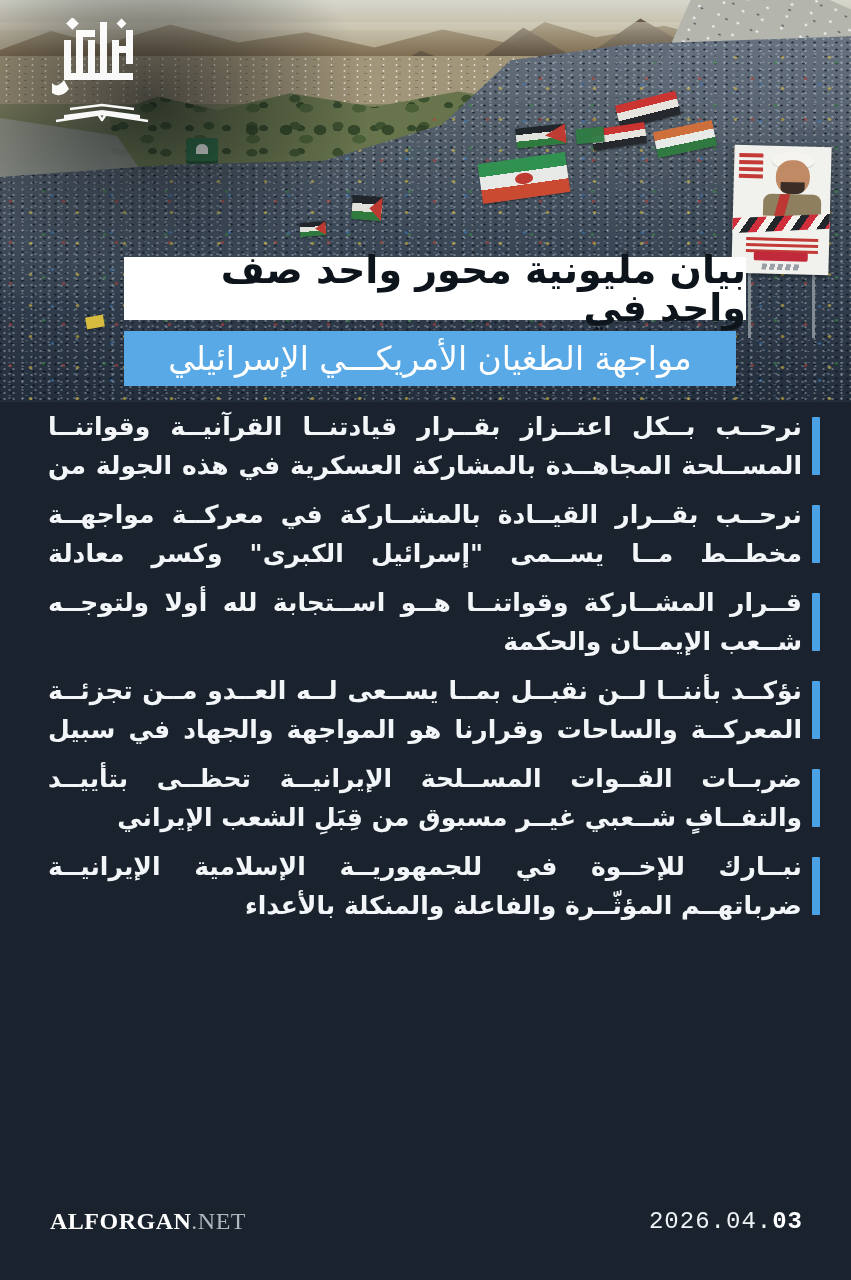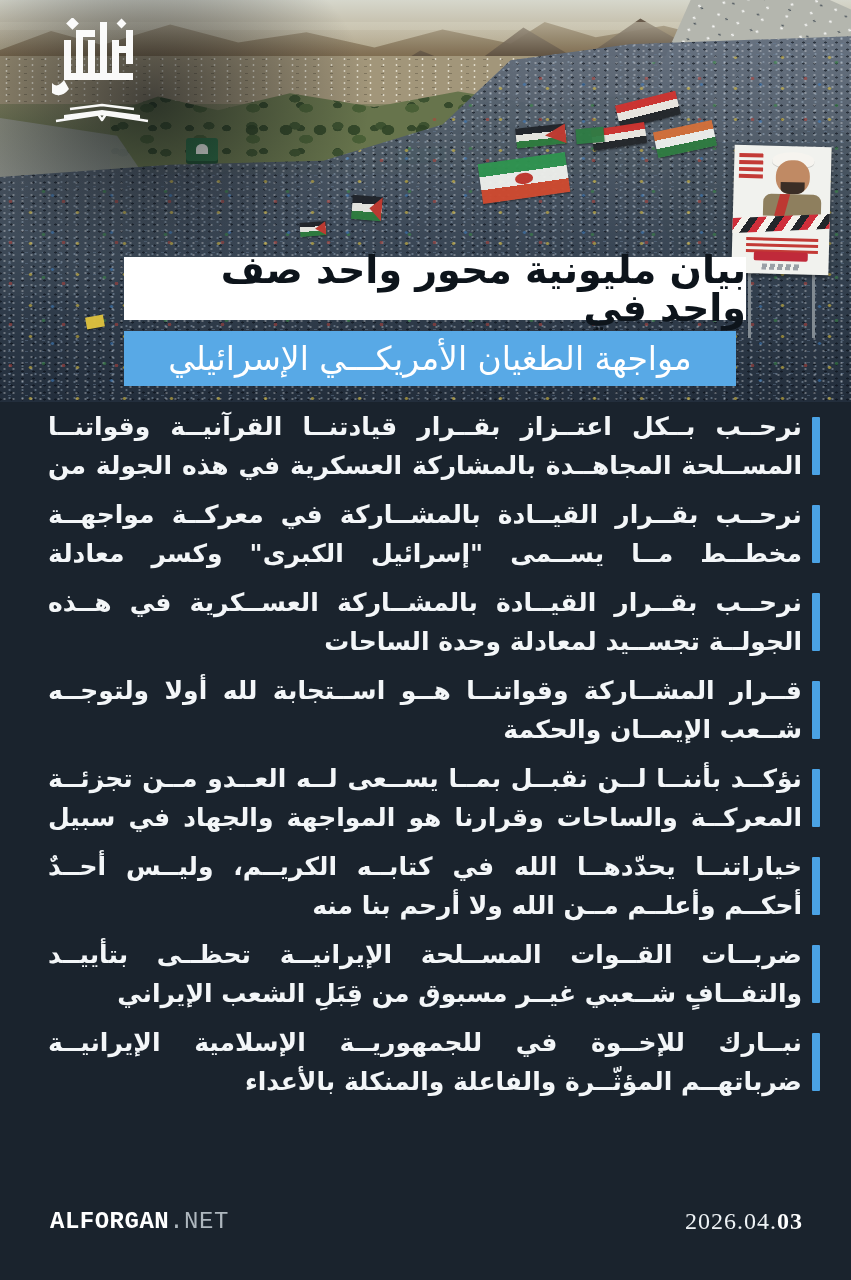--- a/index.html
+++ b/index.html
@@ -91,24 +91,24 @@
         display:flex;align-items:center;justify-content:center;}
   .bar2 .t{font-size:33px;font-weight:400;color:#ffffff;line-height:1;}
   
   .stmts{position:absolute;left:48px;top:407px;width:772px;display:flex;flex-direction:column;gap:10px;direction:rtl;}
   .stmt{display:flex;flex-direction:row;align-items:center;gap:10px;height:78px;overflow:hidden;}
   .marker{flex:0 0 8px;width:8px;height:58px;background:#4aa2e4;border-radius:1px;}
   .stmt-text{flex:1;margin:0;font-size:25px;font-weight:700;color:#f3f6f8;line-height:39px;
         text-align:justify;direction:rtl;max-height:78px;}
   
   .footer{position:absolute;left:50px;right:48px;top:1206px;height:30px;display:flex;justify-content:space-between;align-items:center;}
-  .site{font-family:Liberation Mono, monospace;font-size:24px;letter-spacing:.5px;color:#ffffff;}
+  .site{font-family:Liberation Serif, serif;font-size:24px;letter-spacing:.5px;color:#ffffff;}
   .site .b{font-weight:700;}
   .site .n{font-weight:400;color:#aeb7be;}
-  .date{font-family:Liberation Serif, serif;font-size:24px;letter-spacing:1px;color:#eef2f5;}
+  .date{font-family:Liberation Mono, monospace;font-size:24px;letter-spacing:1px;color:#eef2f5;}
   .date .d{font-weight:700;color:#ffffff;}
 </style>
 </head>
 <body>
 
 <div class="page">
 
   <div class="photo">
     <div class="sky"></div>
     <div class="mtn1"></div>
@@ -210,33 +210,25 @@
     <div class="stmt">
       <span class="marker"></span>
       <p class="stmt-text">نرحــب بــكل اعتــزاز بقــرار قيادتنــا القرآنيــة وقواتنــا المســلحة المجاهــدة بالمشاركة العسكرية في هذه الجولة من معركة الأمة</p>
     </div>
     <div class="stmt">
       <span class="marker"></span>
       <p class="stmt-text">نرحــب بقــرار القيــادة بالمشــاركة في معركــة مواجهــة مخطــط مــا يســمى "إسرائيل الكبرى" وكسر معادلة الاستباحة</p>
     </div>
     <div class="stmt">
       <span class="marker"></span>
-      <p class="stmt-text">نرحــب بقــرار القيــادة بالمشــاركة العســكرية في هــذه الجولــة تجســيد لمعادلة وحدة الساحات</p>
-    </div>
-    <div class="stmt">
-      <span class="marker"></span>
       <p class="stmt-text">قــرار المشــاركة وقواتنــا هــو اســتجابة لله أولا ولتوجــه شــعب الإيمــان والحكمة</p>
     </div>
     <div class="stmt">
       <span class="marker"></span>
       <p class="stmt-text">نؤكــد بأننــا لــن نقبــل بمــا يســعى لــه العــدو مــن تجزئــة المعركــة والساحات وقرارنا هو المواجهة والجهاد في سبيل الله</p>
-    </div>
-    <div class="stmt">
-      <span class="marker"></span>
-      <p class="stmt-text">خياراتنــا يحدّدهــا الله في كتابــه الكريــم، وليــس أحــدٌ أحكــم وأعلــم مــن الله ولا أرحم بنا منه</p>
     </div>
     <div class="stmt">
       <span class="marker"></span>
       <p class="stmt-text">ضربــات القــوات المســلحة الإيرانيــة تحظــى بتأييــد والتفــافٍ شــعبي غيــر مسبوق من قِبَلِ الشعب الإيراني</p>
     </div>
     <div class="stmt">
       <span class="marker"></span>
       <p class="stmt-text">نبــارك للإخــوة في للجمهوريــة الإسلامية الإيرانيــة ضرباتهــم المؤثّــرة والفاعلة والمنكلة بالأعداء</p>
     </div>
   </div>

